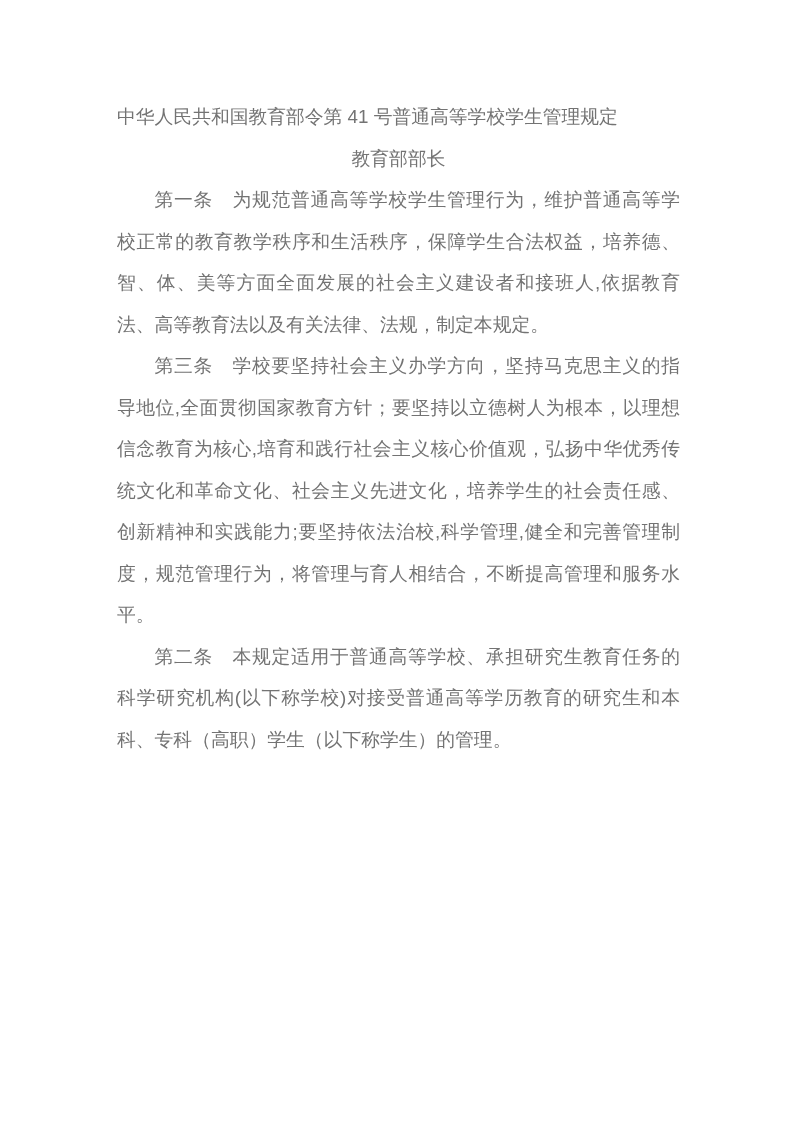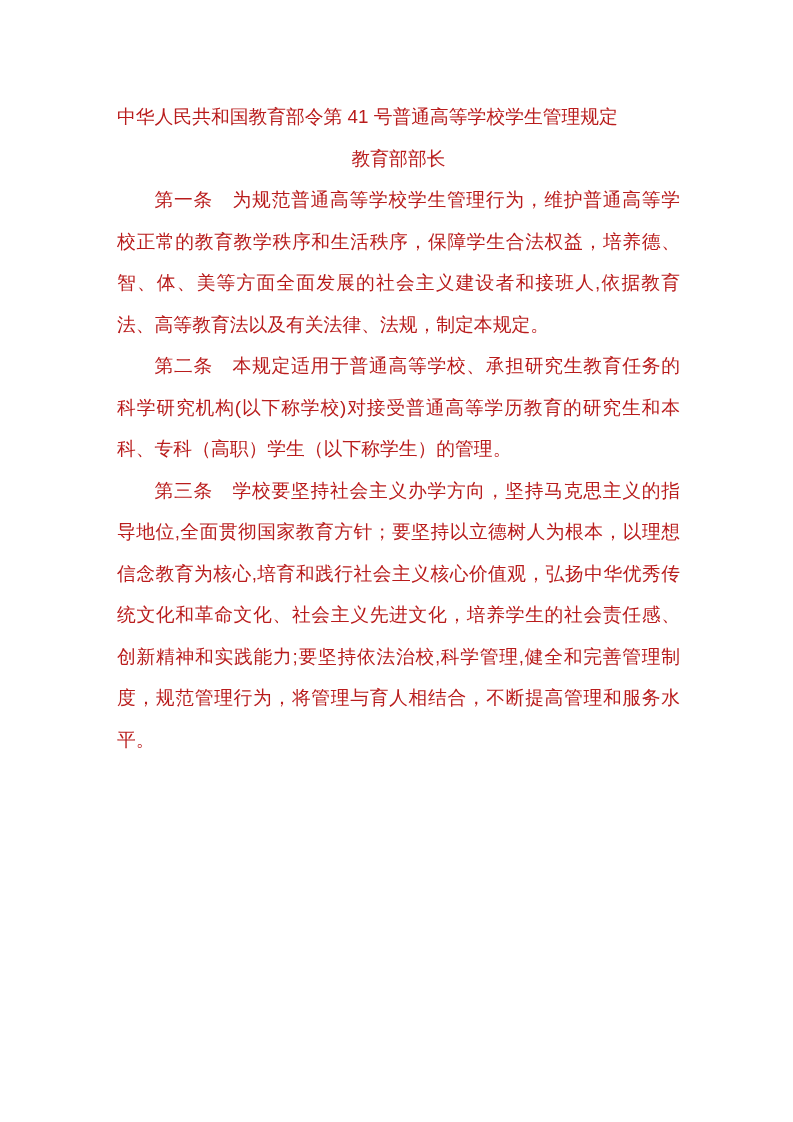--- a/index.html
+++ b/index.html
@@ -19,21 +19,21 @@
     height: 1122px;
     padding: 96px 113px 0 117px;
     background: #ffffff;
     color: #3b3b3b;
   }
   .page p, .page h1, .page h2 {
     margin: 0;
     font-size: 18.8px;
     line-height: 41.5px;
     font-weight: normal;
-    color: #b91c1c;
+    color: #737373;
   }
   .decree-line {
     text-align: left;
   }
   .para {
     text-align: justify;
     text-indent: 2em;
   }
   .align-right {
     text-align: center;
@@ -55,17 +55,17 @@
   <p class="decree-line">中华人民共和国教育部令第 41 号普通高等学校学生管理规定</p>
 
 
   <p class="align-right">教育部部长</p>
 
 
 
 
   <p class="para">第一条　为规范普通高等学校学生管理行为，维护普通高等学校正常的教育教学秩序和生活秩序，保障学生合法权益，培养德、智、体、美等方面全面发展的社会主义建设者和接班人,依据教育法、高等教育法以及有关法律、法规，制定本规定。</p>
 
+  <p class="para">第三条　学校要坚持社会主义办学方向，坚持马克思主义的指导地位,全面贯彻国家教育方针；要坚持以立德树人为根本，以理想信念教育为核心,培育和践行社会主义核心价值观，弘扬中华优秀传统文化和革命文化、社会主义先进文化，培养学生的社会责任感、创新精神和实践能力;要坚持依法治校,科学管理,健全和完善管理制度，规范管理行为，将管理与育人相结合，不断提高管理和服务水平。</p>
+
   <p class="para">第二条　本规定适用于普通高等学校、承担研究生教育任务的科学研究机构(以下称学校)对接受普通高等学历教育的研究生和本科、专科（高职）学生（以下称学生）的管理。</p>
-
-  <p class="para">第三条　学校要坚持社会主义办学方向，坚持马克思主义的指导地位,全面贯彻国家教育方针；要坚持以立德树人为根本，以理想信念教育为核心,培育和践行社会主义核心价值观，弘扬中华优秀传统文化和革命文化、社会主义先进文化，培养学生的社会责任感、创新精神和实践能力;要坚持依法治校,科学管理,健全和完善管理制度，规范管理行为，将管理与育人相结合，不断提高管理和服务水平。</p>
 
 </div>
 
 </body></html>

